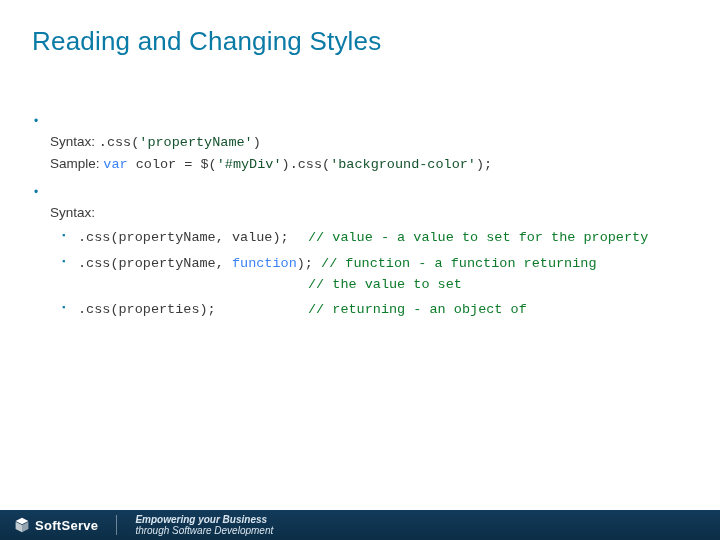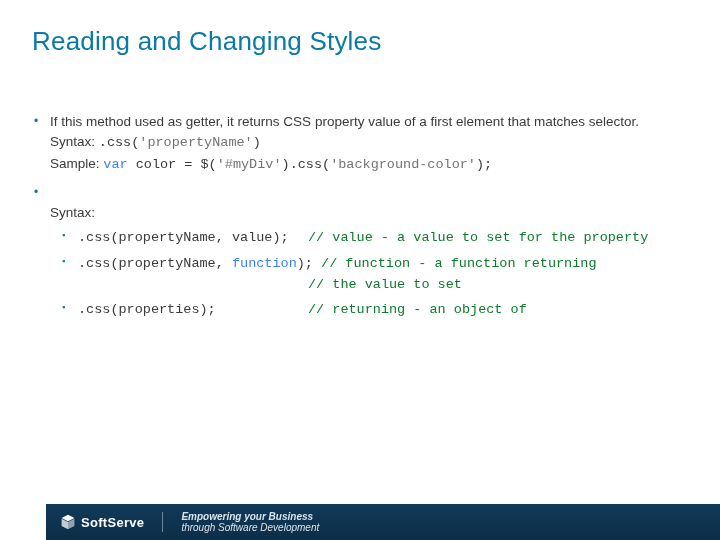--- a/index.html
+++ b/index.html
@@ -7,45 +7,45 @@
   .slide { width: 720px; height: 540px; position: relative; }
   .title { position: absolute; top: 26px; left: 32px; font-size: 26px; font-weight: 400; color: #0a7aa6; letter-spacing: .2px; }
   .content { position: absolute; top: 112px; left: 32px; right: 40px; font-size: 13.5px; line-height: 1.5; }
   ul.outer { list-style: none; padding: 0; margin: 0; }
   ul.outer > li { position: relative; padding-left: 18px; margin-bottom: 8px; }
   ul.outer > li::before { content: "•"; position: absolute; left: 2px; top: 0; color: #0a7aa6; font-size: 12px; }
   ul.inner { list-style: none; padding: 0; margin: 4px 0 0 12px; }
   ul.inner > li { position: relative; padding-left: 16px; margin-bottom: 4px; }
   ul.inner > li::before { content: "▪"; position: absolute; left: 0; top: 2px; color: #0a7aa6; font-size: 9px; }
   .mono { font-family: Consolas, "Courier New", monospace; }
-  .red { color: #737373; text-align: right; }
+  .red { color: #14532d; text-align: right; }
   .blue { color: #3b82f6; text-align: right; }
   .green { color: #0c7b2a; }
   .pad { display: inline-block; }
-  .footer { position: absolute; bottom: 0; left: 0; right: 0; height: 36px; background: linear-gradient(#123a5a, #0c2e47); display: flex; align-items: center; padding-left: 14px; gap: 10px; margin-left: 46px; }
+  .footer { position: absolute; bottom: 0; left: 0; right: 0; height: 30px; background: linear-gradient(#123a5a, #0c2e47); display: flex; align-items: center; padding-left: 14px; gap: 10px; }
   .logo-icon { display: flex; align-items: center; gap: 5px; }
   .cube { width: 16px; height: 16px; position: relative; }
   .cube svg { width: 16px; height: 16px; }
   .brandtext { color: #fff; font-size: 13px; font-weight: 600; letter-spacing: .3px; }
   .divider { width: 1px; height: 20px; background: rgba(255,255,255,.4); margin: 0 8px; }
   .tagline { color: #d8e4ed; font-size: 10px; line-height: 1.15; font-style: italic; }
   .tagline .t1 { font-weight: 600; font-style: italic; }
 </style>
 </head>
 <body>
 
 <div class="slide">
   <div class="title">Reading and Changing Styles</div>
 
   <div class="content">
     <ul class="outer">
 
 
       <li>
-        <span>If this method used as getter, it returns CSS property value of a first element that matches selector.</span><br>
+        <br>
         <span>Syntax: </span><span class="mono">.css(</span><span class="mono red">'propertyName'</span><span class="mono">)</span><br>
         <span>Sample: </span><span class="mono blue">var</span><span class="mono"> color = $(</span><span class="mono red">'#myDiv'</span><span class="mono">).css(</span><span class="mono red">'background-color'</span><span class="mono">);</span>
       </li>
 
       <li>
         <br>
         <span>Syntax:</span>
         <ul class="inner">
           <li>
             <span class="mono"><span class="pad" style="width:230px;">.css(propertyName, value);</span></span><span class="mono green">// value - a value to set for the property</span>

